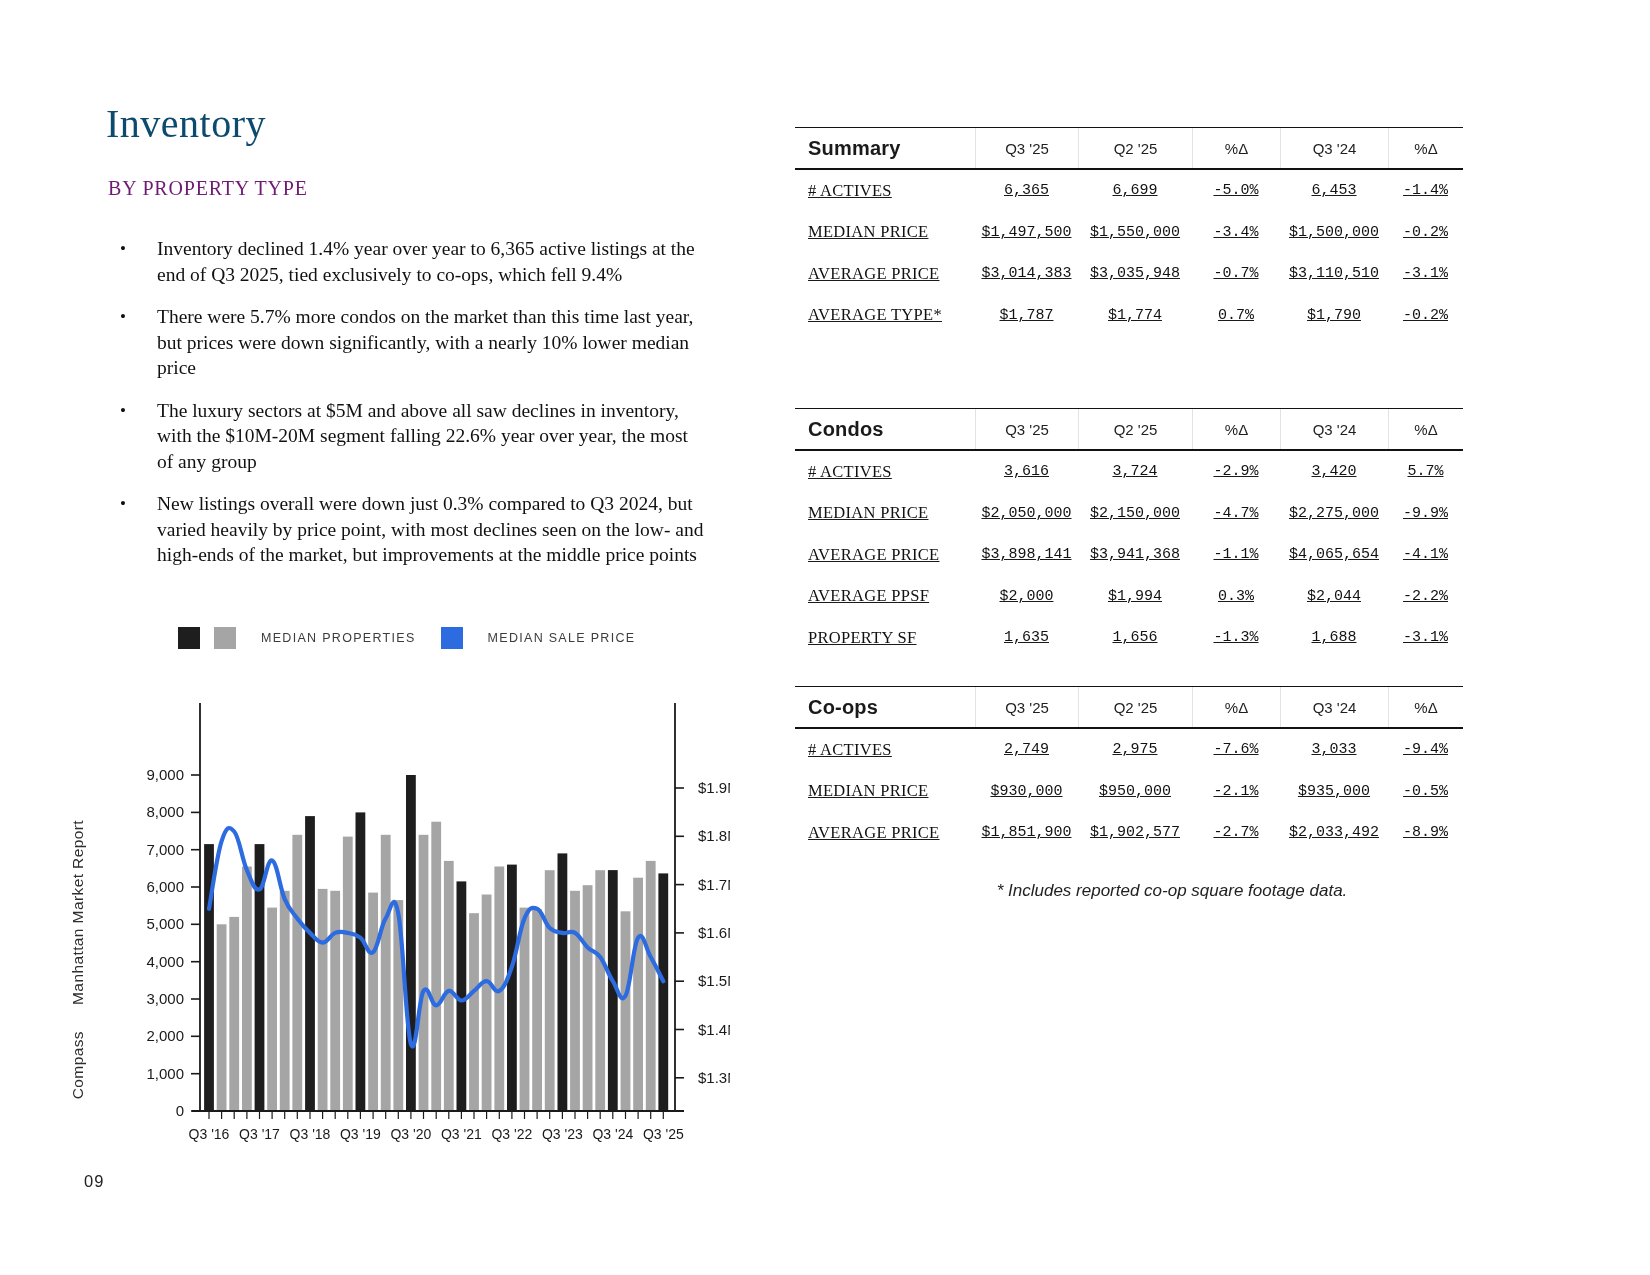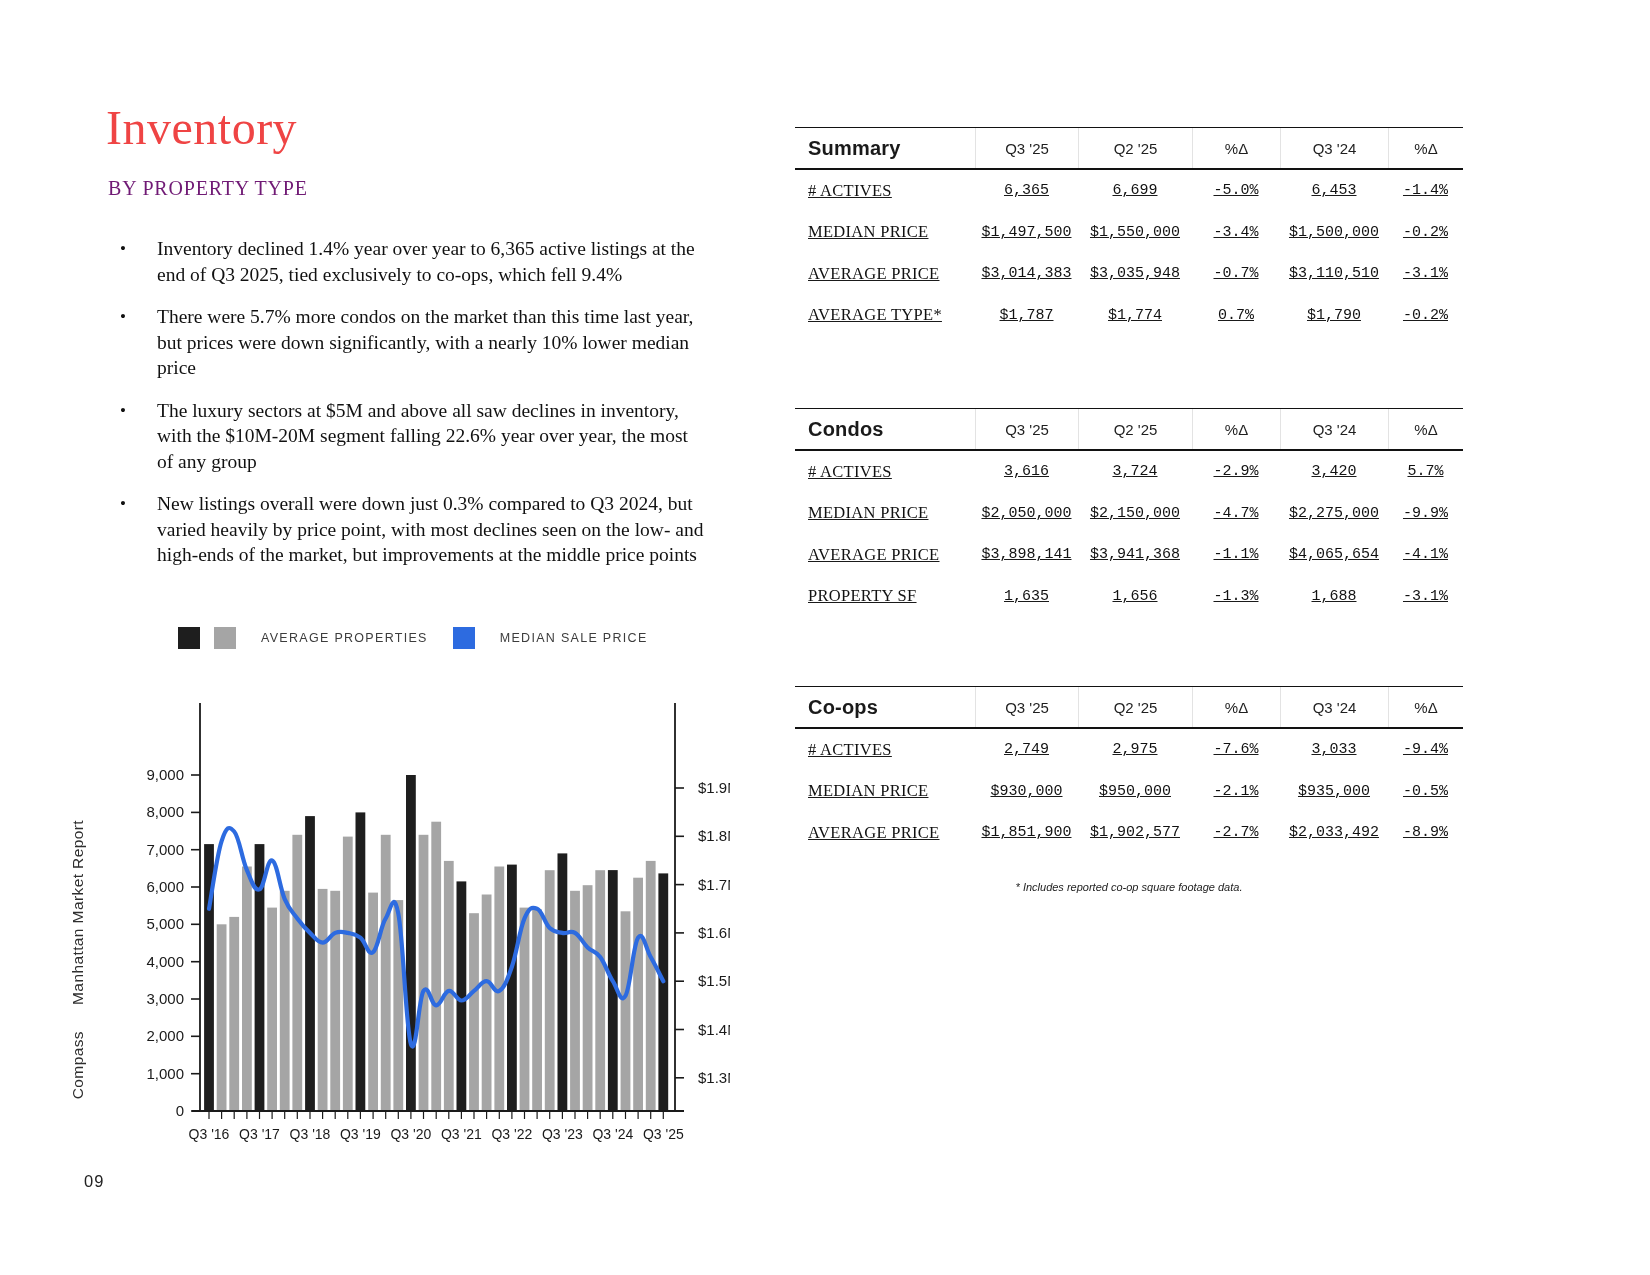--- a/index.html
+++ b/index.html
@@ -1,21 +1,21 @@
 <!DOCTYPE html>
 <html><head>
 <meta charset="utf-8">
 <style>
   html,body{margin:0;padding:0;background:#ffffff;}
   .page{position:relative;width:1650px;height:1275px;background:#ffffff;overflow:hidden;
         font-family:"Liberation Sans",sans-serif;color:#1a1a1a;}
 
   
   .title{position:absolute;left:106px;top:100px;font-family:"Liberation Serif","DejaVu Serif",serif;
-         font-size:48px;font-weight:400;letter-spacing:0.5px;color:#ef4444;}
+         font-size:40px;font-weight:400;letter-spacing:0.5px;color:#0c4a6e;}
   .subtitle{position:absolute;left:108px;top:177px;font-family:"Liberation Serif","DejaVu Serif",serif;
          font-size:20px;letter-spacing:0.8px;color:#701a75;}
   .bullets{position:absolute;left:120px;top:236px;width:585px;list-style:none;margin:0;padding:0;
          font-family:"Liberation Serif","DejaVu Serif",serif;font-size:19.5px;line-height:25.5px;color:#111;}
   .bullets li{display:flex;margin-bottom:17px;}
   .bullets .dot{width:37px;flex:0 0 37px;font-size:17px;}
   
   .legend{position:absolute;left:178px;top:627px;display:flex;align-items:center;}
   .sw{width:22px;height:22px;display:inline-block;}
   .legend .lbl{font-size:12.5px;letter-spacing:1.3px;color:#3c3c3c;margin-left:25px;}
@@ -33,21 +33,21 @@
   .tbl-sum{top:127px;} .tbl-con{top:408px;} .tbl-coop{top:686px;}
   .thead,.trow{display:grid;grid-template-columns:180px 103px 114px 88px 108px 75px;align-items:center;}
   .thead{height:40px;border-top:1.5px solid #121212;border-bottom:2.5px solid #121212;}
   .thead .tname{font-weight:bold;font-size:20px;padding-left:13px;letter-spacing:0.2px;}
   .thead .col{font-size:15px;text-align:center;color:#1f1f1f;border-left:1px solid #e3e3e3;height:100%;
               display:flex;align-items:center;justify-content:center;font-weight:400;}
   .trow{height:41.5px;text-decoration:underline;}
   .trow .rlabel{font-family:"Liberation Serif","DejaVu Serif",serif;font-size:16.5px;padding-left:13px;
               letter-spacing:0.3px;color:#111;}
   .trow .cell{font-family:"Liberation Mono","DejaVu Sans Mono",monospace;font-size:15px;text-align:center;color:#111;}
-  .footnote{position:absolute;left:795px;top:881px;width:668px;text-align:center;font-size:11px;
+  .footnote{position:absolute;left:838px;top:881px;width:668px;text-align:center;font-size:17px;
               font-style:italic;color:#222;}
 </style>
 </head>
 <body>
 
 <div class="page">
 
   <div class="title">Inventory</div>
   <div class="subtitle">BY PROPERTY TYPE</div>
 
@@ -66,21 +66,21 @@
       </li>
     <li>
         <span class="dot">•</span>
         <span>New listings overall were down just 0.3% compared to Q3 2024, but varied heavily by price point, with most declines seen on the low- and high-ends of the market, but improvements at the middle price points</span>
       </li>
   </ul>
 
   <div class="legend">
     <span class="sw" style="background:#1e1e1e;"></span>
     <span class="sw" style="background:#a5a5a5;margin-left:14px;"></span>
-    <span class="lbl">AVERAGE PROPERTIES</span>
+    <span class="lbl">MEDIAN PROPERTIES</span>
     <span class="sw" style="background:#2d6be0;margin-left:25px;"></span>
     <span class="lbl">MEDIAN SALE PRICE</span>
   </div>
 
   <div class="chart-wrap" id="chart"><svg width="600" height="480" viewBox="0 0 600 480">
         <rect x="74.1" y="156.1" width="9.8" height="266.9" fill="#1e1e1e"></rect>
         <rect x="86.7" y="236.3" width="9.8" height="186.7" fill="#a5a5a5"></rect>
         <rect x="99.3" y="228.9" width="9.8" height="194.1" fill="#a5a5a5"></rect>
         <rect x="112.0" y="178.5" width="9.8" height="244.5" fill="#a5a5a5"></rect>
         <rect x="124.6" y="156.1" width="9.8" height="266.9" fill="#1e1e1e"></rect>
@@ -278,20 +278,28 @@
       </div>
       <div class="trow">
         <div class="rlabel">AVERAGE PRICE</div>
         <div class="cell">$3,898,141</div>
         <div class="cell">$3,941,368</div>
         <div class="cell">-1.1%</div>
         <div class="cell">$4,065,654</div>
         <div class="cell">-4.1%</div>
       </div>
       <div class="trow">
+        <div class="rlabel">AVERAGE PPSF</div>
+        <div class="cell">$2,000</div>
+        <div class="cell">$1,994</div>
+        <div class="cell">0.3%</div>
+        <div class="cell">$2,044</div>
+        <div class="cell">-2.2%</div>
+      </div>
+      <div class="trow">
         <div class="rlabel">PROPERTY SF</div>
         <div class="cell">1,635</div>
         <div class="cell">1,656</div>
         <div class="cell">-1.3%</div>
         <div class="cell">1,688</div>
         <div class="cell">-3.1%</div>
       </div>
     </div>
   <div class="tbl tbl-coop">
       <div class="thead">

